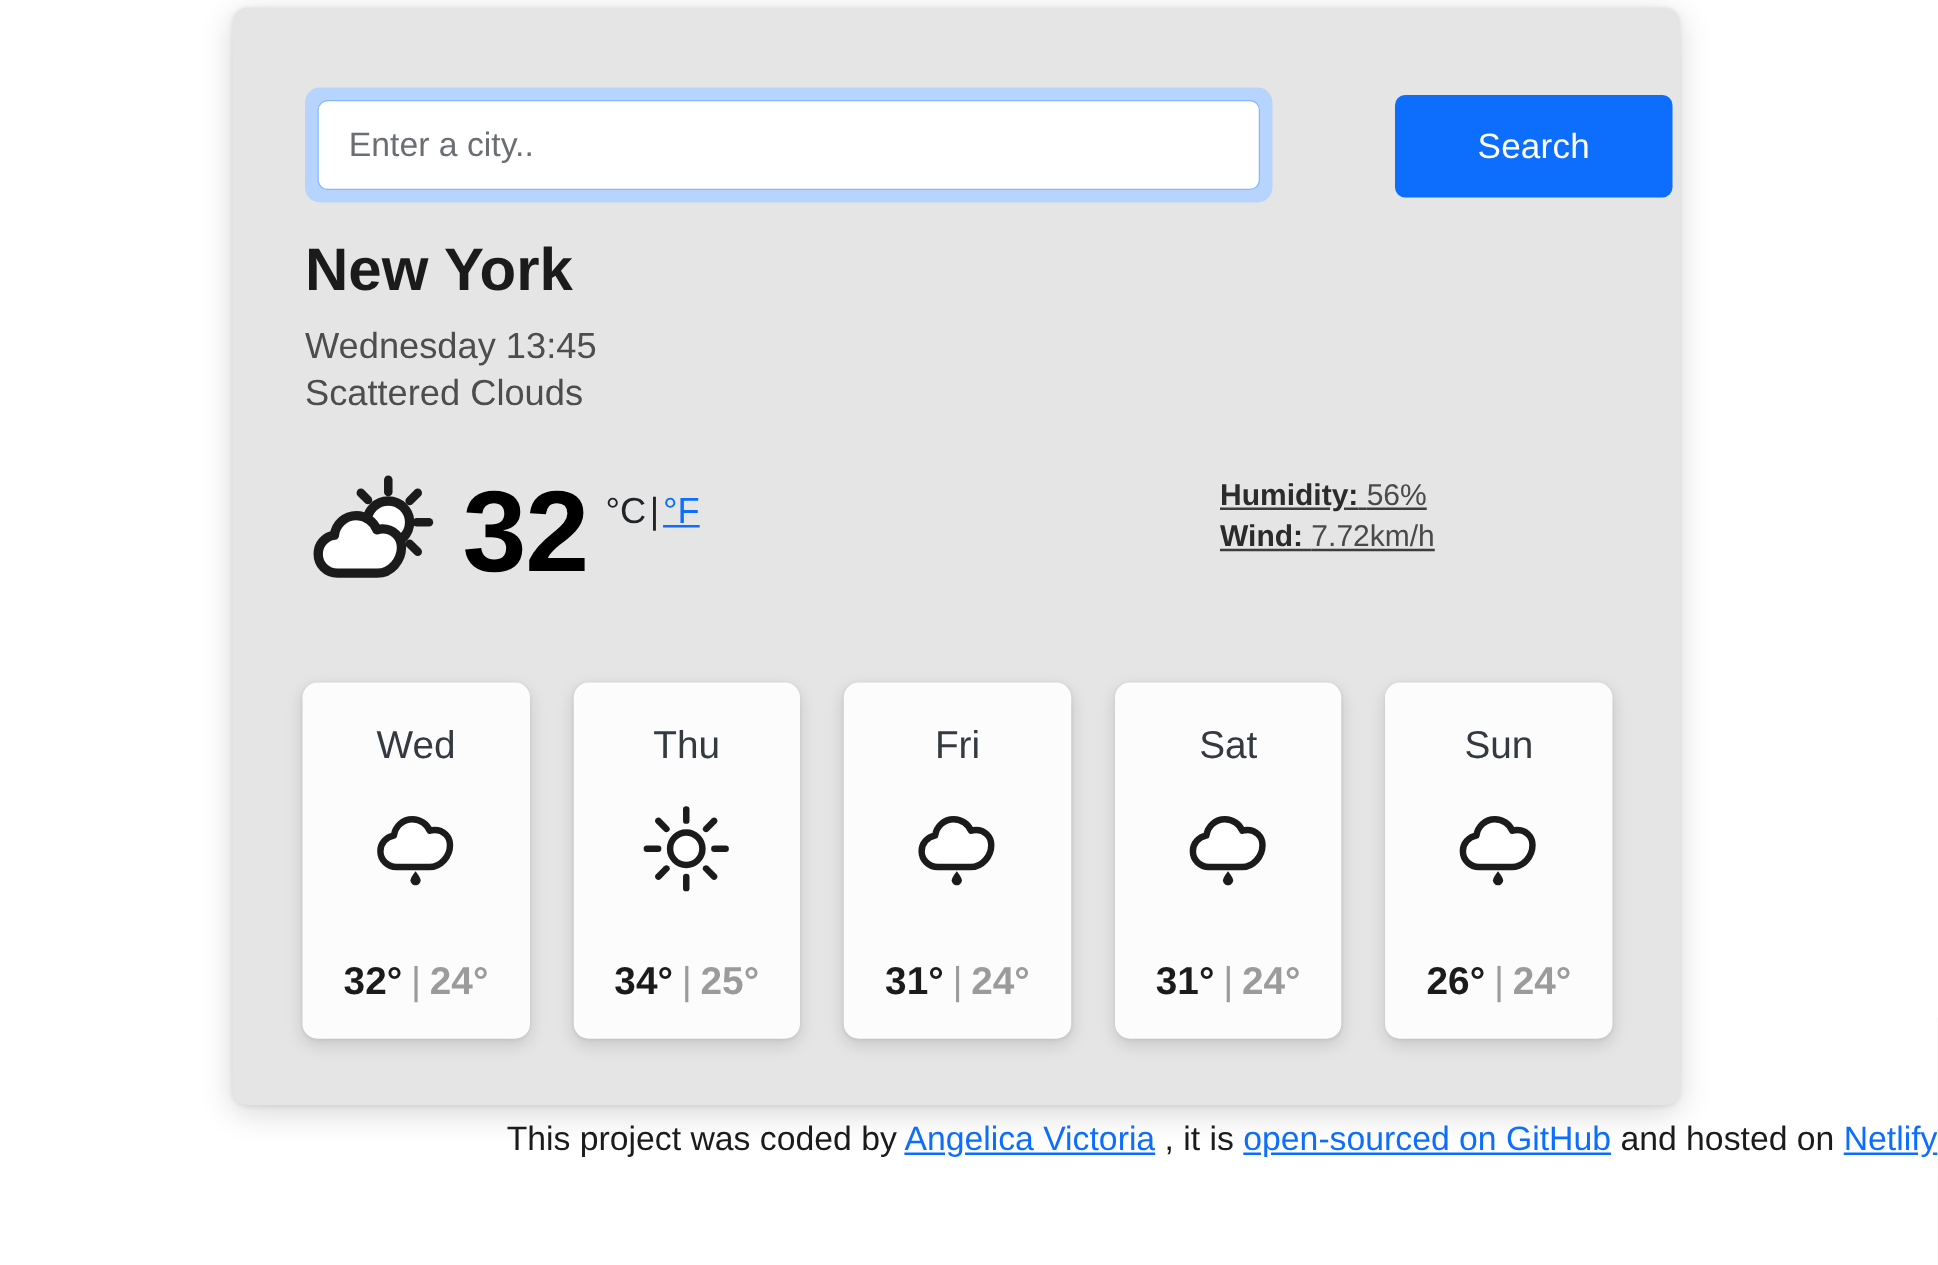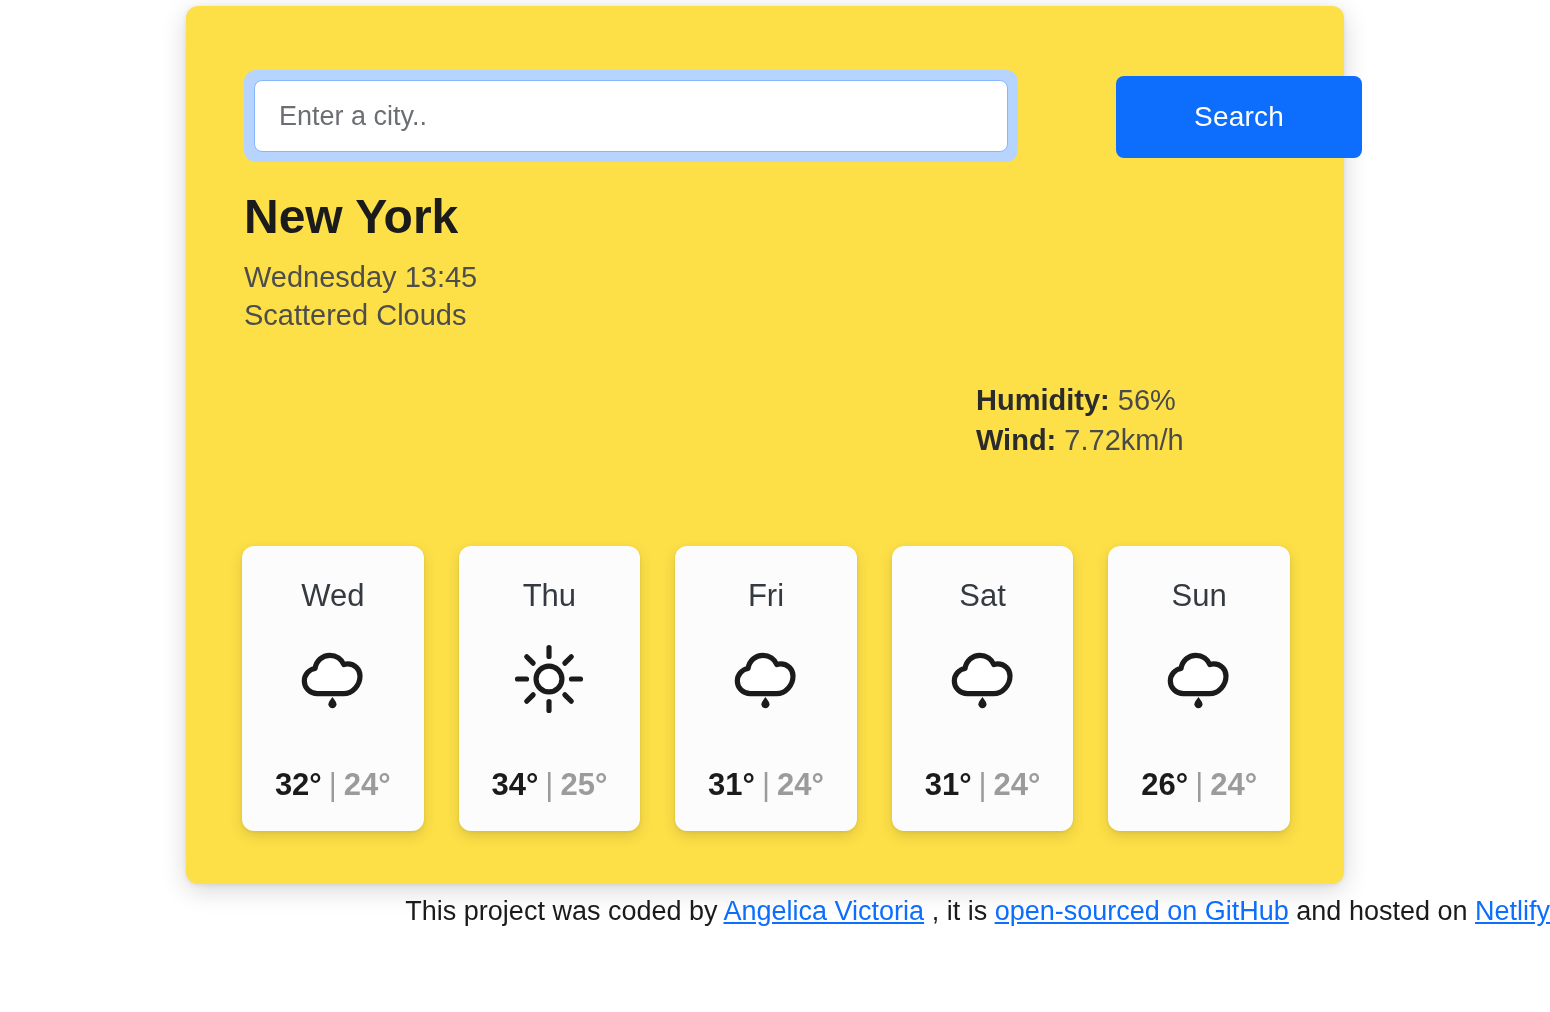--- a/index.html
+++ b/index.html
@@ -17,21 +17,21 @@
     overflow: hidden;
   }
 
   
   .weather-card {
     position: absolute;
     left: 186px;
     top: 6px;
     width: 1158px;
     height: 878px;
-    background: #fde047;
+    background: #e5e5e5;
     border-radius: 12px;
     box-shadow: 0 6px 26px rgba(0,0,0,0.16), 0 1px 4px rgba(0,0,0,0.08);
   }
 
   
   .search-row {
     position: absolute;
     left: 58px;
     top: 64px;
     width: 1034px;
@@ -61,21 +61,21 @@
     caret-color: #212529;
   }
   .search-input::placeholder {
     color: #6b6f73;
     opacity: 1;
   }
   .search-button {
     position: absolute;
     left: 872px;
     top: 6px;
-    width: 246px;
+    width: 222px;
     height: 82px;
     background: #0d6efd;
     color: #ffffff;
     border: none;
     border-radius: 8px;
     font-family: "Liberation Sans", sans-serif;
     font-size: 28px;
     font-stretch: condensed;
     cursor: pointer;
     letter-spacing: .2px;
@@ -148,25 +148,26 @@
     text-decoration: underline;
     cursor: pointer;
   }
 
   .current-right {
     position: absolute;
     left: 732px;
     top: 6px;
   }
   .stat-line {
-    font-size: 29px;
+    font-size: 24px;
     font-stretch: condensed;
     color: #3d3d3d;
     line-height: 1.38;
     white-space: nowrap;
+    text-decoration: underline;
   }
   .stat-label { font-weight: 700; color: #2b2b2b; }
   .stat-value { font-weight: 400; color: #4a4a4a; }
 
   
   .forecast {
     position: absolute;
     left: 56px;
     top: 540px;
     width: 1048px;
@@ -240,20 +241,37 @@
     <div class="city-block">
       <h1 class="city-name">New York</h1>
       <div class="meta-wrap">
         <p class="meta-line">Wednesday 13:45</p>
         <p class="meta-line">Scattered Clouds</p>
       </div>
     </div>
 
     <div class="current-row">
 
+      <div class="current-left">
+        <svg class="current-icon" viewBox="0 0 64 64" fill="none">
+          <g stroke="#1b1b1b" stroke-width="4.2" stroke-linecap="round">
+            <line x1="41" y1="6" x2="41" y2="12"></line>
+            <line x1="55.5" y1="12.5" x2="51.5" y2="16.5"></line>
+            <line x1="61" y1="27" x2="55" y2="27"></line>
+            <line x1="55.5" y1="41.5" x2="51.5" y2="37.5"></line>
+            <line x1="27.5" y1="12.5" x2="31" y2="16"></line>
+          </g>
+          <circle cx="41" cy="27" r="10.5" stroke="#1b1b1b" stroke-width="4.6" fill="#ffffff"></circle>
+          <path d="M16 52c-5.5 0-9.5-4.2-9.5-9.4 0-4.8 3.4-8.7 8-9.3.6-5.4 5.2-9.6 10.8-9.6 4.6 0 8.6 2.9 10.1 7 .9-.3 1.9-.5 2.9-.5 5.1 0 9.2 4.1 9.2 9.1 0 6.3-5 12.7-12 12.7H16z" stroke="#1b1b1b" stroke-width="4.6" fill="#ffffff" stroke-linejoin="round"></path>
+        </svg>
+        <div class="current-temp">32</div>
+        <div class="units">
+          <span class="unit-active">°C</span><span class="unit-sep">|</span><span class="unit-link">°F</span>
+        </div>
+      </div>
 
       <div class="current-right">
         <div class="stat-line">
           <span class="stat-label">Humidity:</span>
           <span class="stat-value">56%</span>
         </div>
         <div class="stat-line">
           <span class="stat-label">Wind:</span>
           <span class="stat-value">7.72km/h</span>
         </div>

